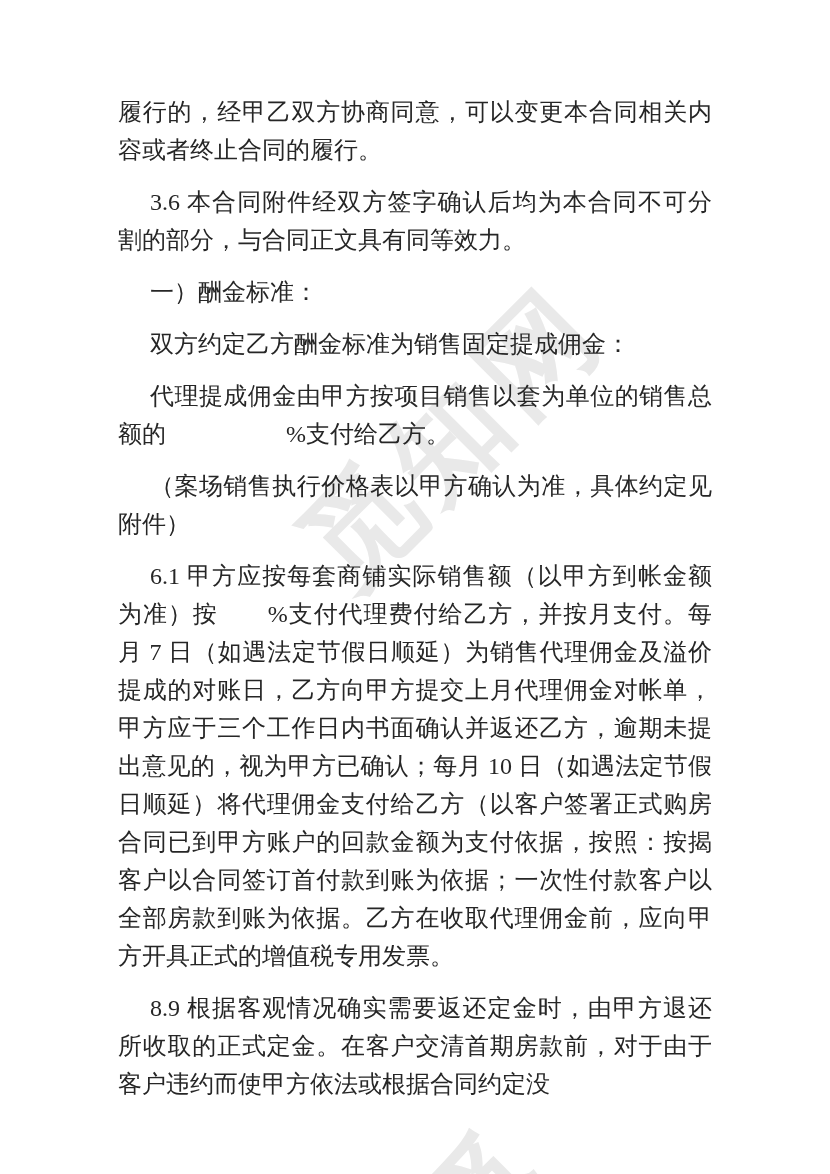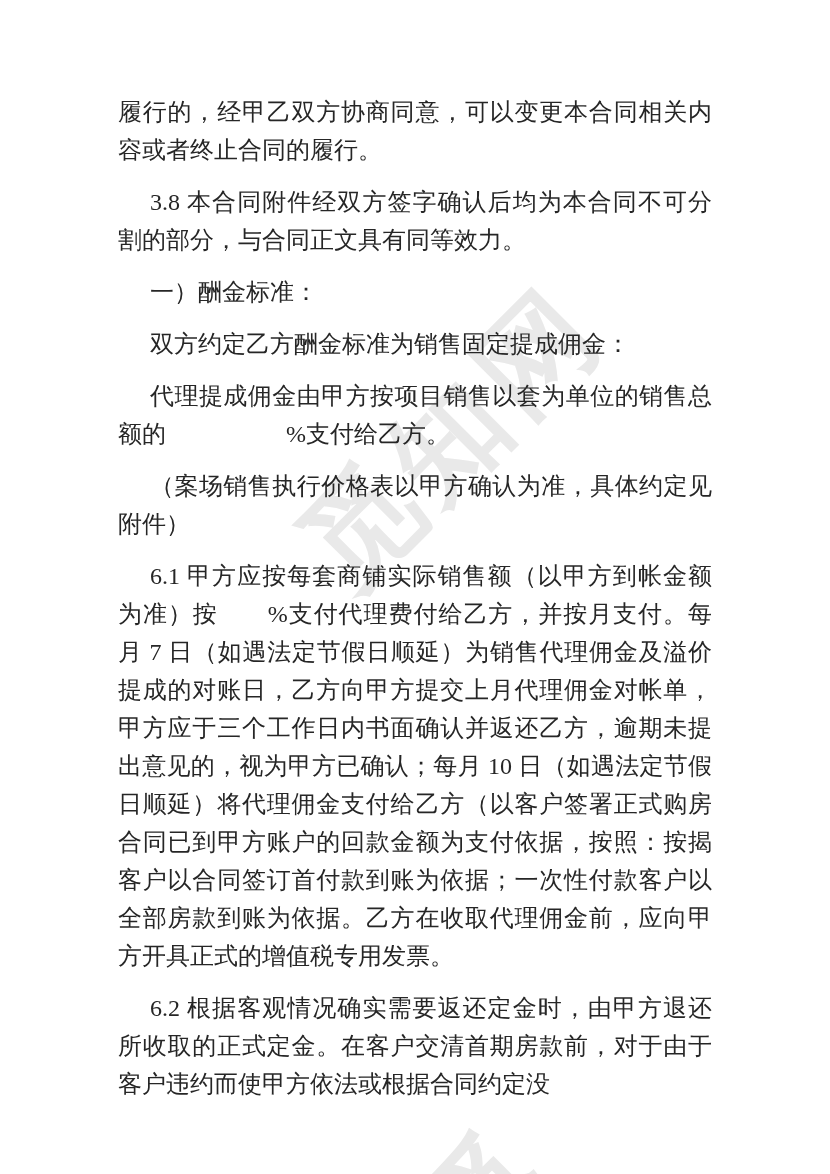--- a/index.html
+++ b/index.html
@@ -63,22 +63,22 @@
 <body>
 
 <div class="page">
 
   <div class="watermark wm-center">觅知网</div>
 
   <div class="watermark wm-bottom">觅</div>
 
   <div class="content">
     <p class="continuation">履行的，经甲乙双方协商同意，可以变更本合同相关内容或者终止合同的履行。</p>
-    <p>3.8 本合同附件经双方签字确认后均为本合同不可分割的部分，与合同正文具有同等效力。</p>
+    <p>3.6 本合同附件经双方签字确认后均为本合同不可分割的部分，与合同正文具有同等效力。</p>
     <p>一）酬金标准：</p>
     <p>双方约定乙方酬金标准为销售固定提成佣金：</p>
     <p>代理提成佣金由甲方按项目销售以套为单位的销售总额的　　　　　%支付给乙方。</p>
     <p>（案场销售执行价格表以甲方确认为准，具体约定见附件）</p>
     <p>6.1 甲方应按每套商铺实际销售额（以甲方到帐金额为准）按　　%支付代理费付给乙方，并按月支付。每月 7 日（如遇法定节假日顺延）为销售代理佣金及溢价提成的对账日，乙方向甲方提交上月代理佣金对帐单，甲方应于三个工作日内书面确认并返还乙方，逾期未提出意见的，视为甲方已确认；每月 10 日（如遇法定节假日顺延）将代理佣金支付给乙方（以客户签署正式购房合同已到甲方账户的回款金额为支付依据，按照：按揭客户以合同签订首付款到账为依据；一次性付款客户以全部房款到账为依据。乙方在收取代理佣金前，应向甲方开具正式的增值税专用发票。</p>
-    <p>6.2 根据客观情况确实需要返还定金时，由甲方退还所收取的正式定金。在客户交清首期房款前，对于由于客户违约而使甲方依法或根据合同约定没</p>
+    <p>8.9 根据客观情况确实需要返还定金时，由甲方退还所收取的正式定金。在客户交清首期房款前，对于由于客户违约而使甲方依法或根据合同约定没</p>
   </div>
 
 </div>
 
 </body></html>

